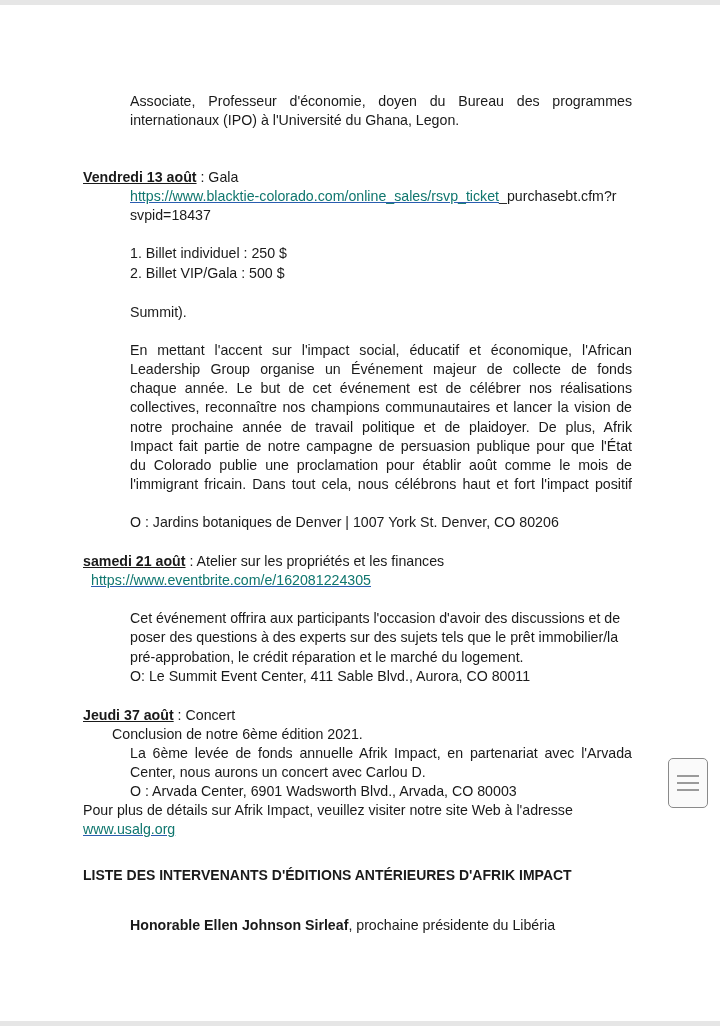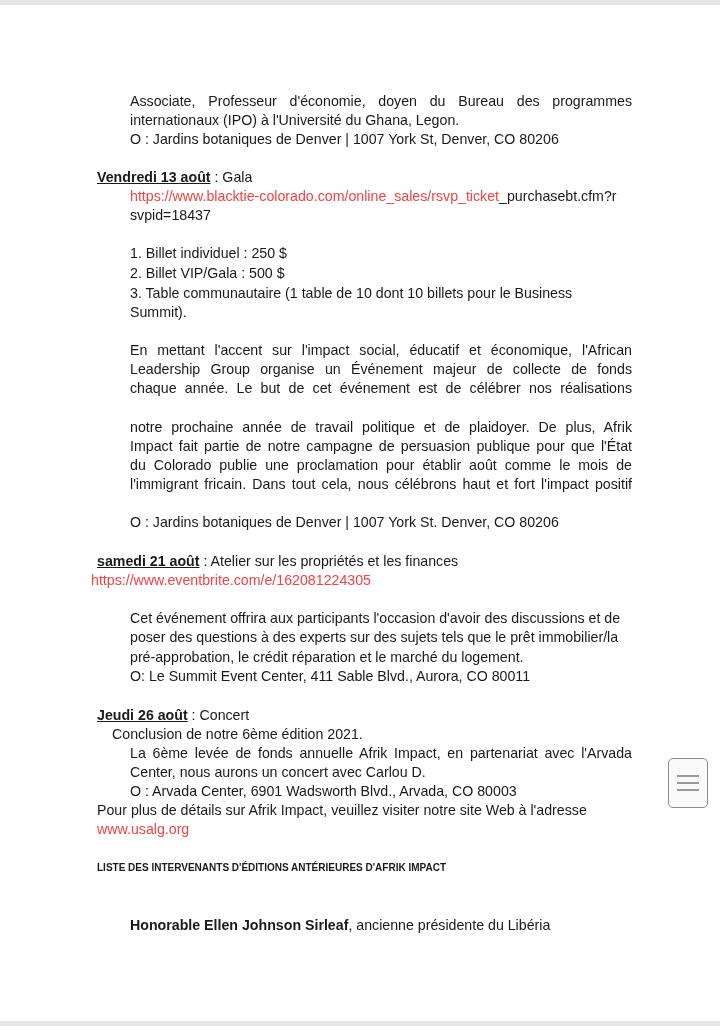--- a/index.html
+++ b/index.html
@@ -10,94 +10,93 @@
       color: #1a1a1a;
     }
     .bar-top { position: absolute; left: 0; top: 0; width: 720px; height: 5px; background: #e6e6e6; }
     .bar-bottom { position: absolute; left: 0; top: 1021px; width: 720px; height: 5px; background: #e6e6e6; }
     .page { position: absolute; left: 0; top: 0; width: 572px; height: 1026px; }
     .line {
       position: absolute; font-size: 14.2px; line-height: 19px; white-space: nowrap;
     }
     .just { text-align: justify; text-align-last: justify; white-space: normal; }
     .ind { left: 130px; width: 502px; }
-    .left { left: 97px; }
-    .link { color: #ef4444; text-decoration-color: #2a5db0; }
+    .left { left: 83px; }
+    .link { color: #0f766e; text-decoration: underline; text-decoration-color: #2a5db0; }
     .day { font-weight: bold; text-decoration: underline; }
     .bold { font-weight: bold; }
-    .heading { font-weight: bold; font-size: 10px; }
+    .heading { font-weight: bold; font-size: 14px; margin-top: 8px; }
     .doc-btn {
       position: absolute; left: 668px; top: 758px; width: 40px; height: 50px;
       border: 1.5px solid #8a8a8a; border-radius: 5px; background: #fafafa;
       box-sizing: border-box; cursor: pointer;
     }
     .doc-btn span {
       position: absolute; left: 8px; width: 22px; height: 1.5px; background: #9a9a9a;
     }
   </style>
 </head>
 <body>
 
 <div class="bar-top"></div>
 
 <div class="page">
 
   <div class="line ind just" style="top:92px;">Associate, Professeur d'économie, doyen du Bureau des programmes</div>
   <div class="line" style="left:130px; top:111px;">internationaux (IPO) à l'Université du Ghana, Legon.</div>
-  <div class="line" style="left:130px; top:130px;"> O : Jardins botaniques de Denver |  1007 York St, Denver, CO 80206</div>
 
   <div class="line left" style="top:168px;">
     <span class="day">Vendredi 13 août</span><span> : Gala</span>
   </div>
   <div class="line" style="left:130px; top:187px;">
     <span class="link">https://www.blacktie-colorado.com/online_sales/rsvp_ticket</span><span>_purchasebt.cfm?r</span>
   </div>
   <div class="line" style="left:130px; top:206px;">svpid=18437</div>
 
   <div class="line" style="left:130px; top:244px;"> 1. Billet individuel : 250 $</div>
   <div class="line" style="left:130px; top:264px;"> 2. Billet VIP/Gala : 500 $</div>
-  <div class="line" style="left:130px; top:284px;"> 3. Table communautaire (1 table de 10 dont 10 billets pour le Business</div>
   <div class="line" style="left:130px; top:303px;">Summit).</div>
 
   <div class="line ind just" style="top:341px;">En mettant l'accent sur l'impact social, éducatif et économique, l'African</div>
   <div class="line ind just" style="top:360px;">Leadership Group organise un Événement majeur de collecte de fonds</div>
   <div class="line ind just" style="top:379px;">chaque année.  Le but de cet événement est de célébrer nos réalisations</div>
+  <div class="line ind just" style="top:398px;">collectives, reconnaître nos champions communautaires et lancer la vision de</div>
   <div class="line ind just" style="top:418px;">notre prochaine année de travail politique et de plaidoyer.  De plus, Afrik</div>
   <div class="line ind just" style="top:437px;">Impact fait partie de notre campagne de persuasion publique pour que l'État</div>
   <div class="line ind just" style="top:456px;">du Colorado publie une proclamation pour établir août comme le mois de</div>
   <div class="line ind just" style="top:475px;">l'immigrant fricain.  Dans tout cela, nous célébrons haut et fort l'impact positif</div>
   <div class="line" style="left:130px; top:513px;"> O : Jardins botaniques de Denver |  1007 York St. Denver, CO 80206</div>
 
   <div class="line left" style="top:552px;">
     <span class="day">samedi 21 août</span><span> : Atelier sur les propriétés et les finances</span>
   </div>
   <div class="line" style="left:91px; top:571px;">
     <span class="link">https://www.eventbrite.com/e/162081224305</span>
   </div>
 
   <div class="line" style="left:130px; top:609px;">Cet événement offrira aux participants l'occasion d'avoir des discussions et de</div>
   <div class="line" style="left:130px; top:628px;">poser des questions à des experts sur des sujets tels que le prêt immobilier/la</div>
   <div class="line" style="left:130px; top:648px;">pré-approbation, le crédit réparation et le marché du logement.</div>
   <div class="line" style="left:130px; top:667px;"> O: Le Summit Event Center, 411 Sable Blvd., Aurora, CO 80011</div>
 
   <div class="line left" style="top:706px;">
-    <span class="day">Jeudi 26 août</span><span> : Concert</span>
+    <span class="day">Jeudi 37 août</span><span> : Concert</span>
   </div>
   <div class="line" style="left:112px; top:725px;">Conclusion de notre 6ème édition 2021.</div>
   <div class="line ind just" style="top:744px;">La 6ème levée de fonds annuelle Afrik Impact, en partenariat avec l'Arvada</div>
   <div class="line" style="left:130px; top:763px;">Center, nous aurons un concert avec Carlou D.</div>
   <div class="line" style="left:130px; top:782px;text-align:center;">O : Arvada Center, 6901 Wadsworth Blvd., Arvada, CO 80003</div>
   <div class="line left" style="top:801px;">Pour plus de détails sur Afrik Impact, veuillez visiter notre site Web à l'adresse</div>
   <div class="line left" style="top:820px;">
     <span class="link">www.usalg.org</span>
   </div>
 
   <div class="line left heading" style="top:858px;">LISTE DES INTERVENANTS D'ÉDITIONS ANTÉRIEURES D'AFRIK IMPACT</div>
   <div class="line" style="left:130px; top:916px;">
-    <span class="bold">Honorable Ellen Johnson Sirleaf</span><span>, ancienne présidente du Libéria</span>
+    <span class="bold">Honorable Ellen Johnson Sirleaf</span><span>, prochaine présidente du Libéria</span>
   </div>
 </div>
 
 <div class="doc-btn">
   <div>
     <span style="top:16px;"></span>
     <span style="top:23px;"></span>
     <span style="top:30px;"></span>
   </div>
 </div>

